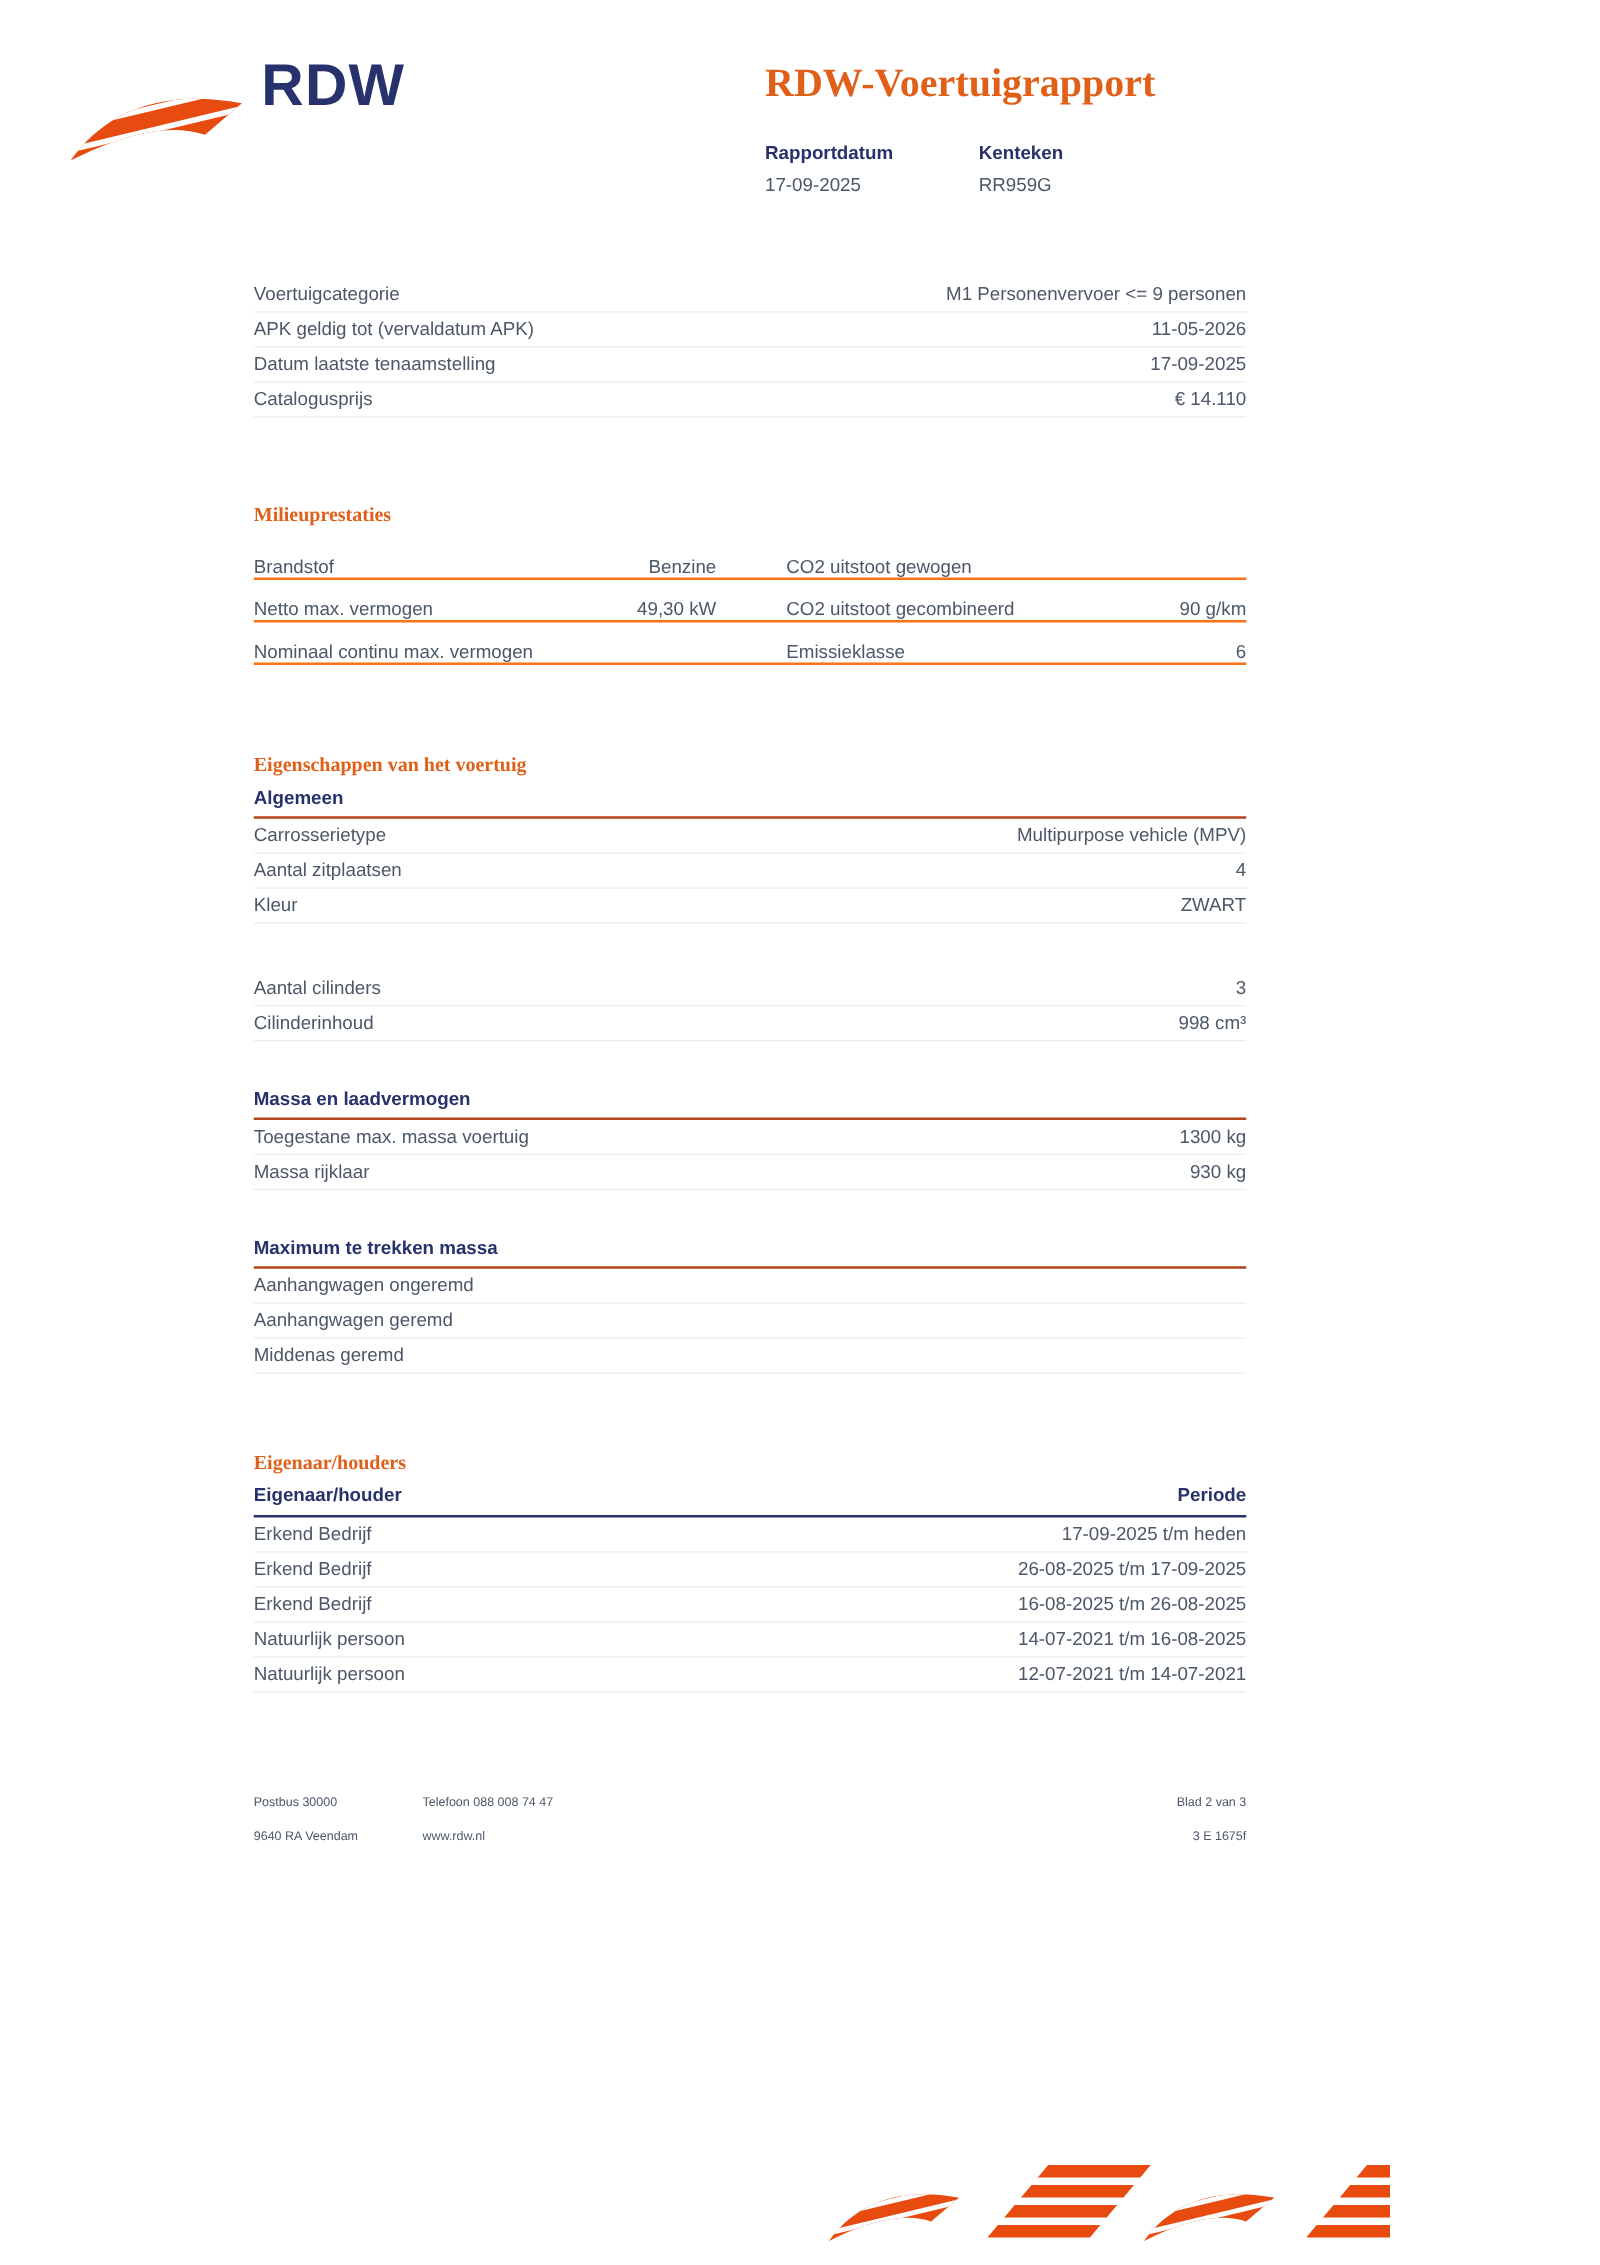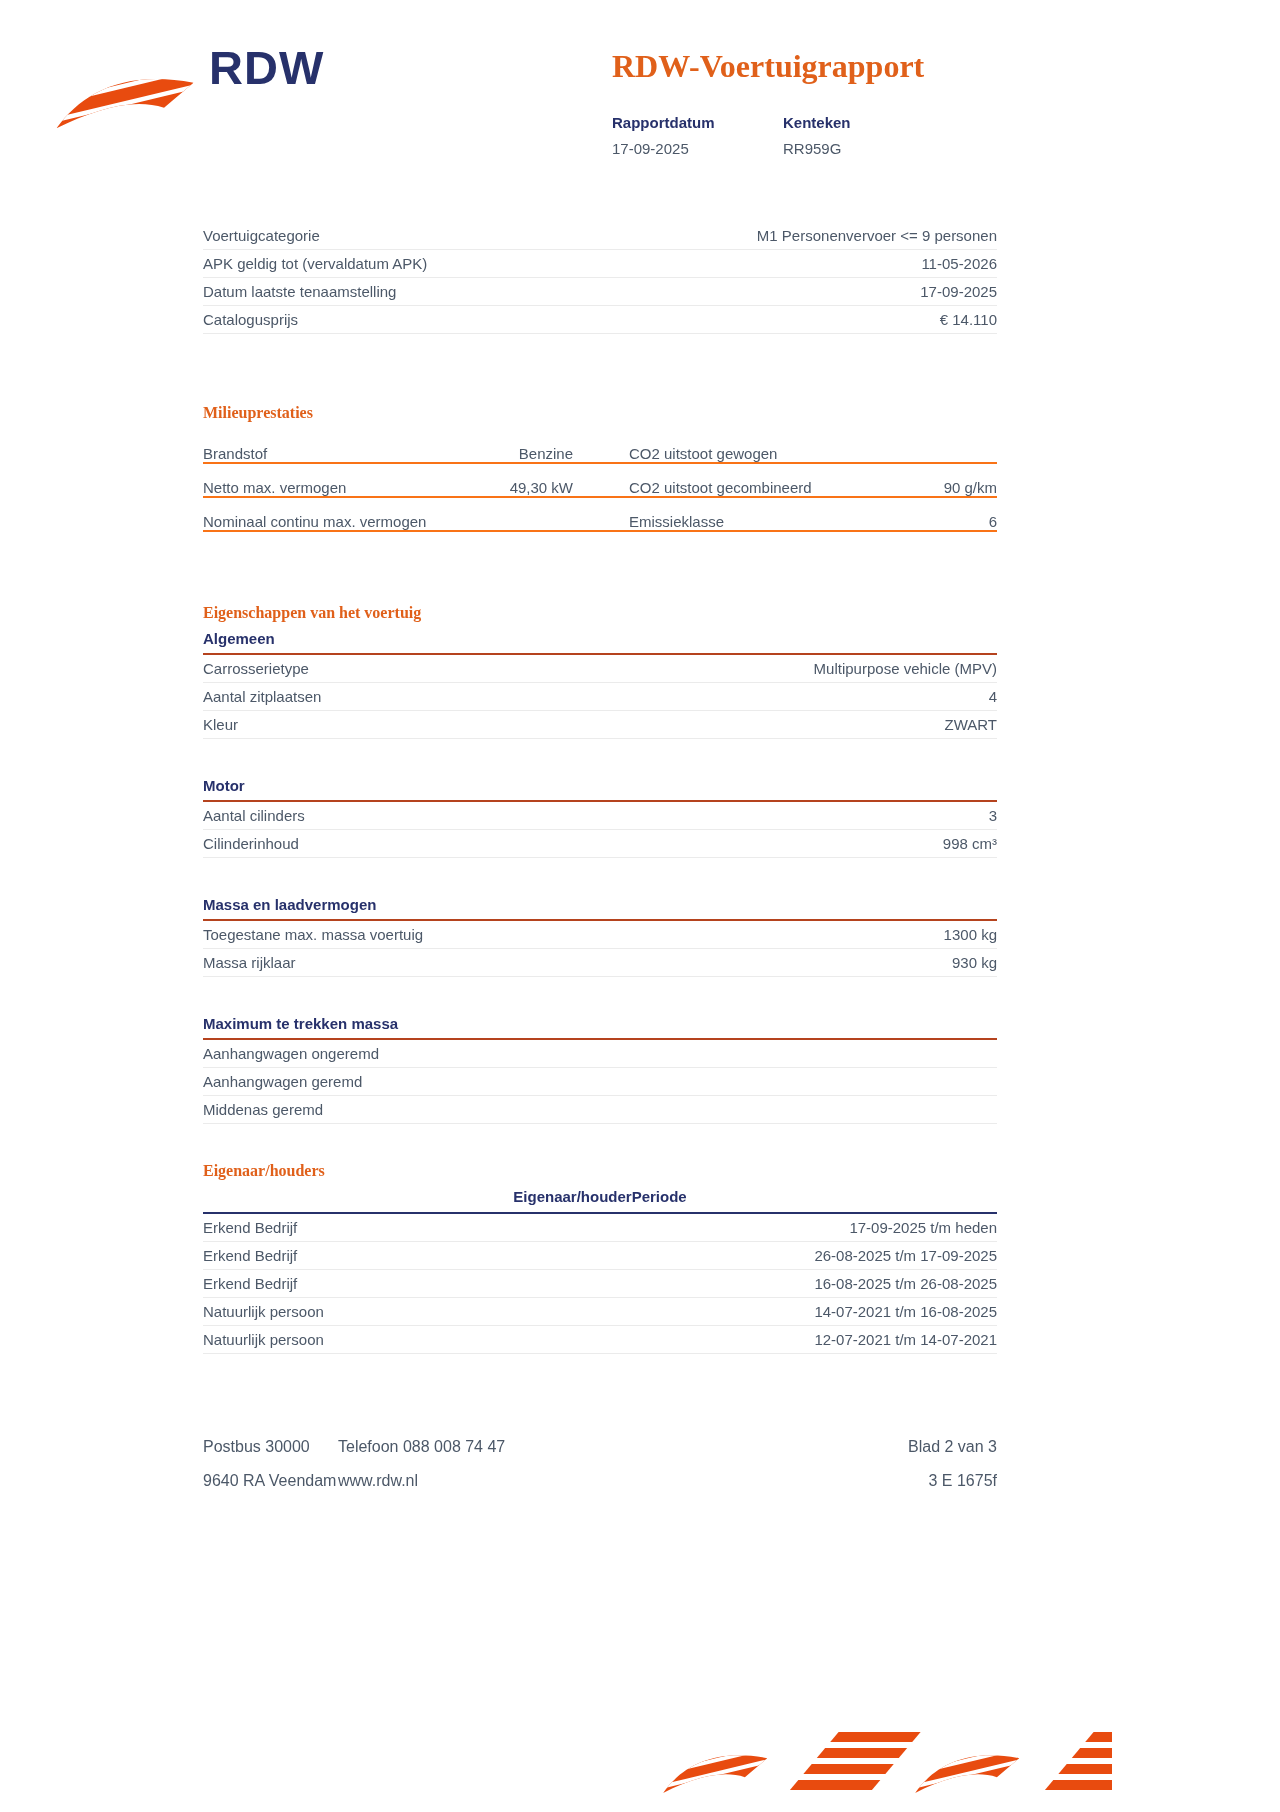--- a/index.html
+++ b/index.html
@@ -32,25 +32,25 @@
   .milieu-row{display:flex;align-items:flex-end;height:32px;border-bottom:2px solid #f97316}
   .m-ll{width:255px}.m-lv{width:115px;text-align:right}.m-sp{width:56px}
   .m-rl{width:250px}.m-rv{flex:1;text-align:right}
 
   .sec-eigenschappen{top:604px}
   .prop-group{margin-top:38px}
   .prop-group.first{margin-top:6px}
   .group-title{margin:0;font-weight:bold;font-size:15px;color:#27316b;padding-bottom:6px;border-bottom:2px solid #b5431e}
 
   .sec-eigenaars{top:1162px}
-  .owner-head{display:flex;justify-content:center;font-weight:bold;color:#27316b;padding-bottom:7px;border-bottom:2px solid #27316b}
+  .owner-head{display:flex;justify-content:space-between;font-weight:bold;color:#27316b;padding-bottom:7px;border-bottom:2px solid #27316b}
   .owner-row{display:flex;justify-content:space-between;align-items:center;height:27px;border-bottom:1px solid #ebebeb}
 
   
-  .footer{left:203px;top:1437px;width:794px;font-size:16px;color:#4c5868}
+  .footer{left:203px;top:1437px;width:794px;font-size:10px;color:#4c5868}
   .footer-line{display:flex;margin-bottom:14px;line-height:1.25}
   .f-col1{width:135px}.f-col2{flex:1}.f-col3{text-align:right}
 
   .deco{left:662px;top:1722px;width:450px;height:78px;overflow:hidden}
 </style>
 </head>
 <body>
 
 <header class="abs logo">
   <svg class="logo-wing" viewBox="0 0 190 100" width="140" height="74" aria-hidden="true">
@@ -145,21 +145,20 @@
       <span class="kv-label">Aantal zitplaatsen</span>
       <span class="kv-value">4</span>
     </div>
     <div class="kv-row">
       <span class="kv-label">Kleur</span>
       <span class="kv-value">ZWART</span>
     </div>
   </div>
 
   <div class="prop-group">
-    <h3 class="group-title">Motor</h3>
     <div class="kv-row">
       <span class="kv-label">Aantal cilinders</span>
       <span class="kv-value">3</span>
     </div>
     <div class="kv-row">
       <span class="kv-label">Cilinderinhoud</span>
       <span class="kv-value">998 cm³</span>
     </div>
   </div>
 

